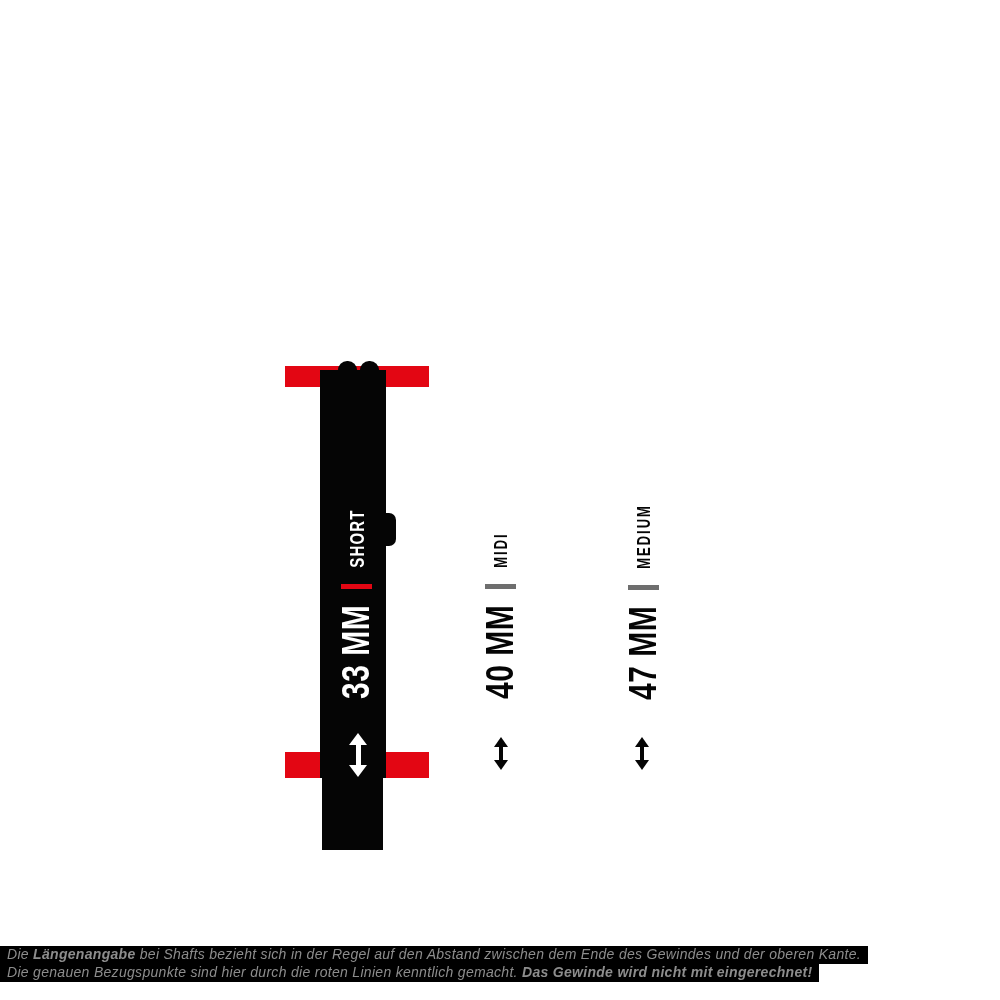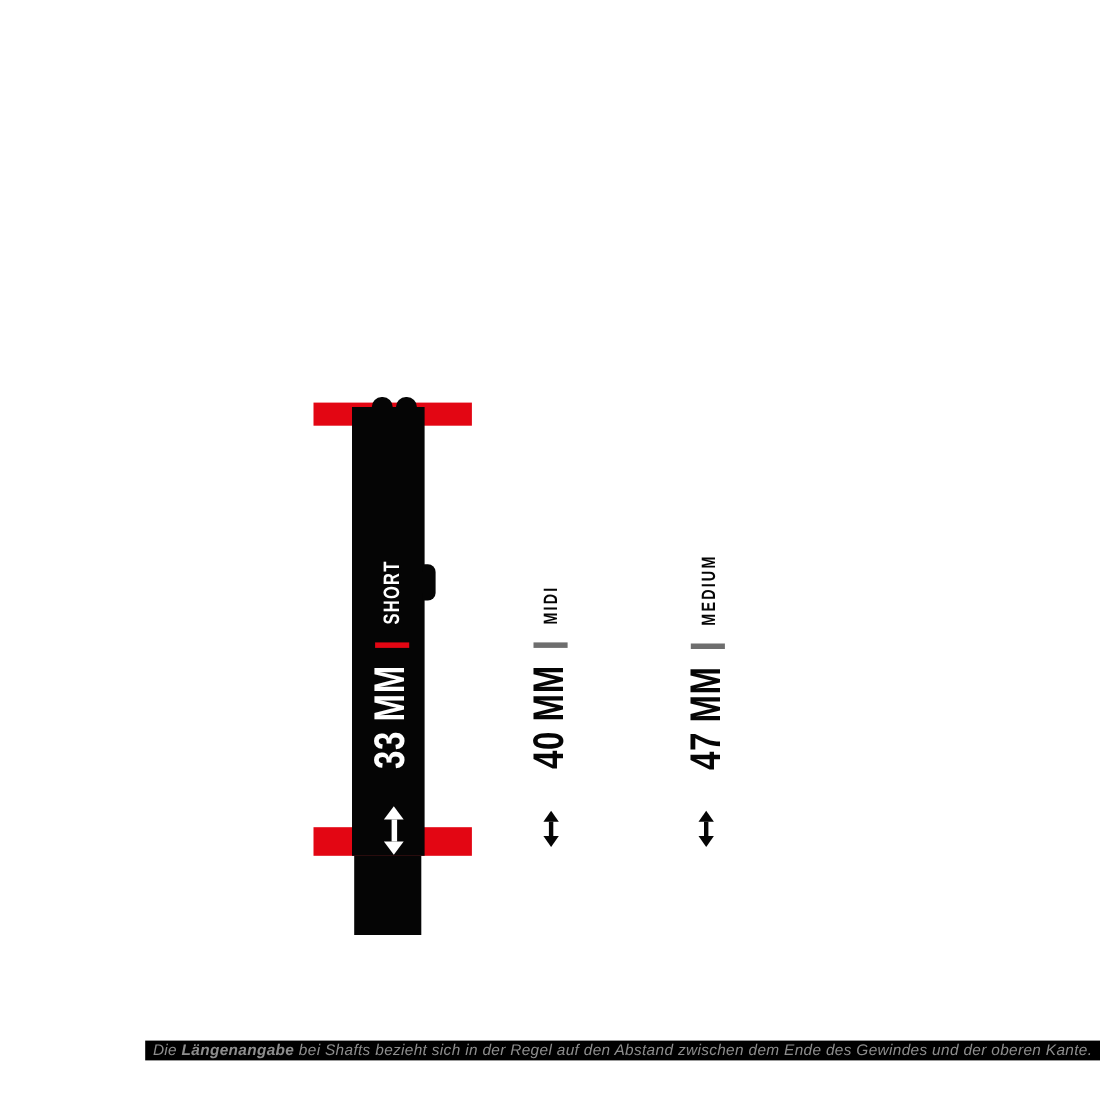--- a/index.html
+++ b/index.html
@@ -49,21 +49,21 @@
   .arrow .head-down { width:0; height:0; border-left:9px solid transparent;
                       border-right:9px solid transparent; border-top:12px solid; }
   .arrow.small .head-up   { border-left-width:7px; border-right-width:7px; border-bottom-width:10px; }
   .arrow.small .line      { width:4px; height:13px; }
   .arrow.small .head-down { border-left-width:7px; border-right-width:7px; border-top-width:10px; }
   .arrow-short  { left:349px; top:733px; color:#ffffff; }
   .arrow-midi   { left:494px; top:737px; color:var(--shaft-black,#050505); }
   .arrow-medium { left:635px; top:737px; color:var(--shaft-black,#050505); }
 
   
-  .footnote { position:absolute; left:0; right:0; top:946px; text-align:right; z-index:5; }
+  .footnote { position:absolute; left:0; right:0; top:946px; text-align:left; z-index:5; }
   .fline { line-height:0; }
   .fbar  { display:inline-block; background:var(--footnote-bg,#000000);
            color:var(--footnote-text,#8d8d8d); font-style:italic; font-size:14px;
            line-height:15px; padding:1px 7px 2px; white-space:nowrap; letter-spacing:0.3px; }
   .fbar b { font-weight:bold; }
 </style>
 </head>
 <body>
 
 <div class="canvas">
@@ -108,15 +108,18 @@
   <div class="arrow small arrow-medium">
     <span class="head-up"></span>
     <span class="line"></span>
     <span class="head-down"></span>
   </div>
 
   <div class="footnote">
     <div class="fline">
       <span class="fbar"><span>Die </span><b>Längenangabe</b><span> bei Shafts bezieht sich in der Regel auf den Abstand zwischen dem Ende des Gewindes und der oberen Kante.</span></span>
     </div>
+    <div class="fline">
+      <span class="fbar"><span>Die genauen Bezugspunkte sind hier durch die roten Linien kenntlich gemacht. </span><b>Das Gewinde wird nicht mit eingerechnet!</b></span>
+    </div>
   </div>
 
 </div>
 
 </body></html>

